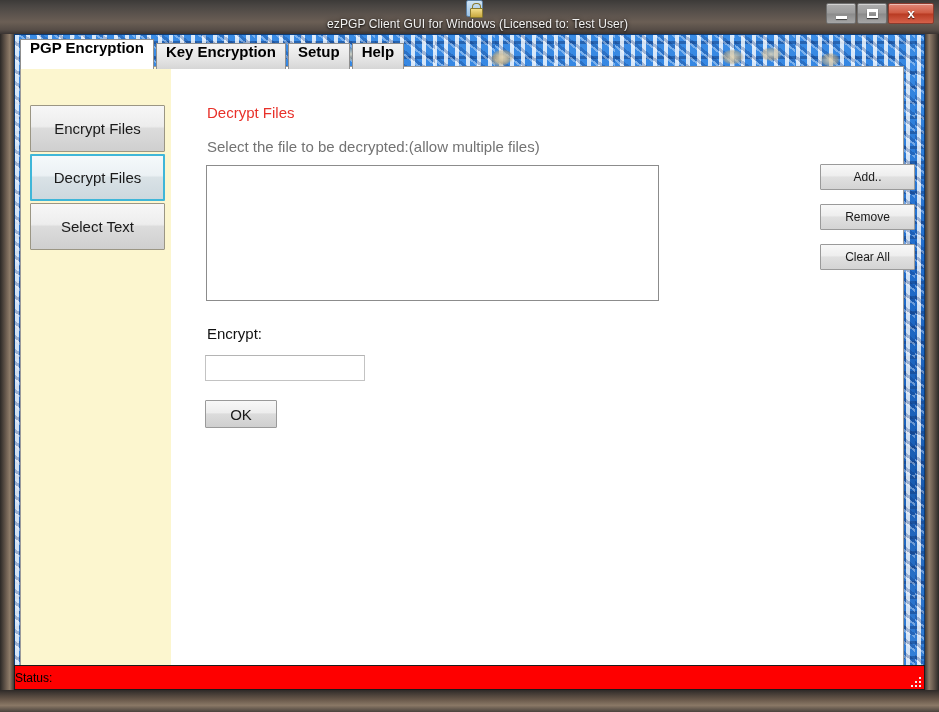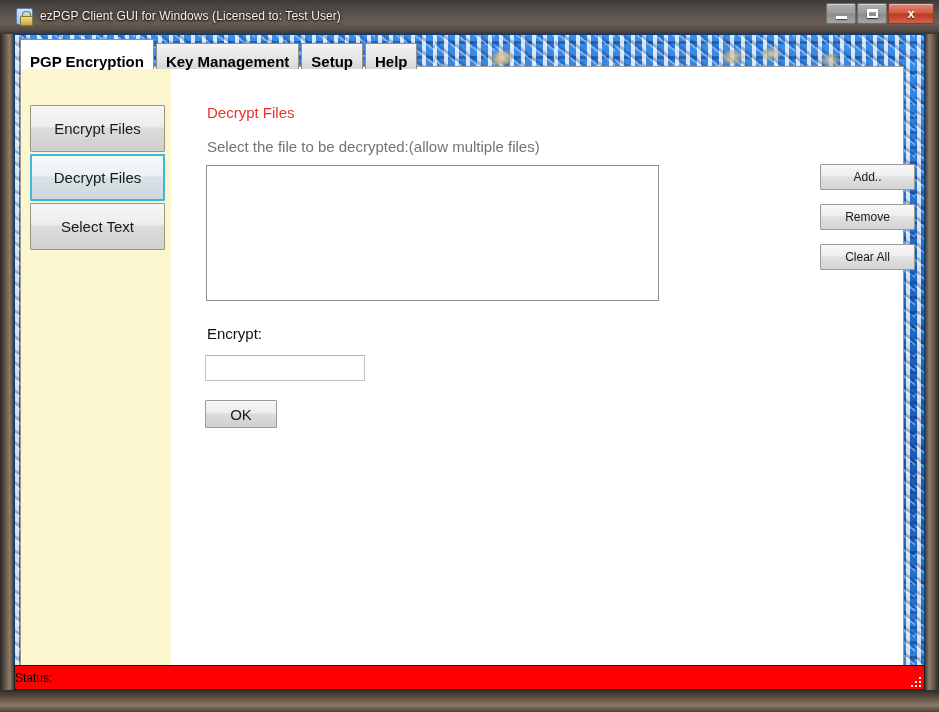--- a/index.html
+++ b/index.html
@@ -38,20 +38,21 @@
   }
 
   
   #title-bar {
     position: absolute;
     left: 0; top: 0; width: 939px; height: 32px;
     display: flex; align-items: center;
     padding-left: 16px;
     color: #f2f2f2;
     font-size: 12px;
+    flex-direction: column;
   }
   #title-icon {
     width: 17px; height: 17px;
     margin-right: 7px;
     position: relative;
     background: linear-gradient(to bottom, #cfe4f5, #9dc3e6);
     border: 1px solid #5b7fa3;
     border-radius: 2px;
     flex: 0 0 auto;
   }
@@ -164,21 +165,21 @@
     position: absolute;
     left: 5px; top: 4px;
     height: 30px;
     display: flex;
     align-items: flex-end;
     z-index: 6;
   }
   .tab {
     height: 26px;
     padding: 0 9px;
-    display: flex; align-items: flex-end;
+    display: flex; align-items: flex-start;
     font-size: 15px;
     font-weight: bold;
     color: #000000;
     background: linear-gradient(to bottom, #f4f4f4 0%, #e6e6e6 55%, #d6d6d6 100%);
     border: 1px solid #8f8f8f;
     border-bottom: none;
     margin-right: 2px;
     white-space: nowrap;
     line-height: 1;
   }
@@ -355,21 +356,21 @@
   <div id="frame-right"></div>
 
   <div id="app-area">
     <div id="app-texture" class="texture"></div>
 
     <div id="tab-bar">
       <div class="tab active">
         <span>PGP Encryption</span>
       </div>
       <div class="tab">
-        <span>Key Management</span>
+        <span>Key Encryption</span>
       </div>
       <div class="tab">
         <span>Setup</span>
       </div>
       <div class="tab">
         <span>Help</span>
       </div>
     </div>
 
     <div id="content-panel">

